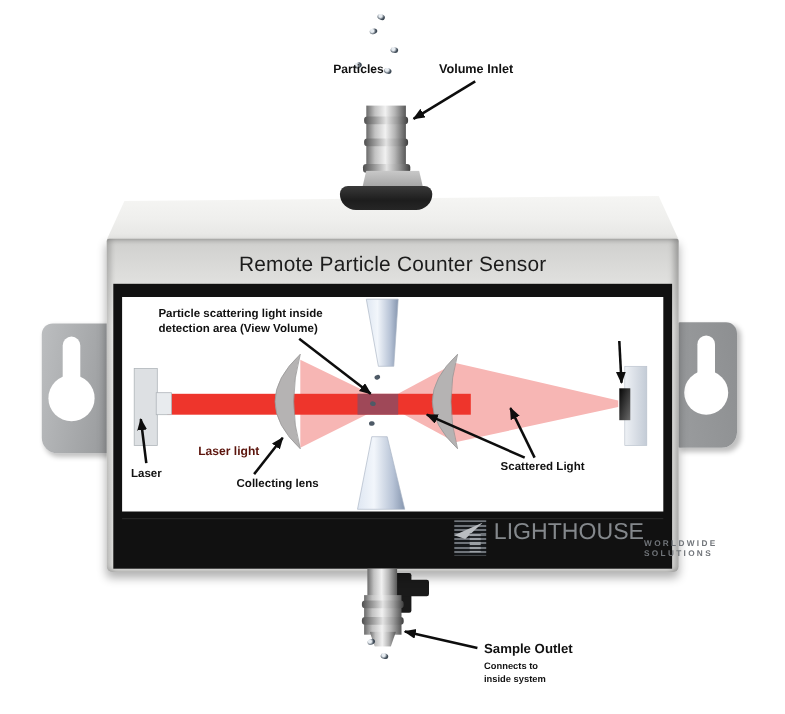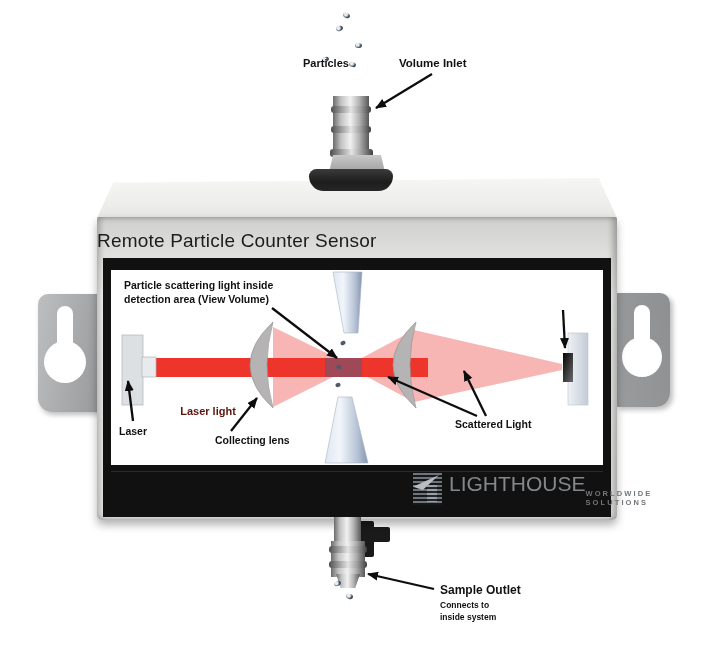--- a/index.html
+++ b/index.html
@@ -20,21 +20,21 @@
 
   
   .top-face{left:97px;top:176px;width:520px;height:42px;z-index:2;
     background:linear-gradient(180deg,#f6f6f4 0%,#efefed 55%,#e6e6e4 100%);
     clip-path:polygon(3.1% 16%,96.5% 5%,100% 100%,0 100%);}
   .body{left:97px;top:217px;width:520px;height:303px;z-index:2;
     background:linear-gradient(180deg,#cfcfcd 0%,#f1f1ef 26%,#e4e4e2 100%);
     border-radius:2px 2px 5px 5px;
     box-shadow:inset 4px 0 5px rgba(0,0,0,.18), inset -4px 0 6px rgba(0,0,0,.28), 0 5px 9px rgba(0,0,0,.30);}
   .title{position:absolute;left:0;top:3px;width:100%;height:41px;line-height:41px;
-    text-align:left;font-size:19px;color:#1c1c1c;letter-spacing:.2px;}
+    text-align:center;font-size:19px;color:#1c1c1c;letter-spacing:.2px;}
   .black-panel{position:absolute;left:6px;top:41px;width:508px;height:259px;background:#111111;}
   .panel-seam{position:absolute;left:8px;top:213px;width:492px;height:1px;background:#3c3c3c;opacity:.6;}
 
   
   .window{position:absolute;left:8px;top:12px;width:492px;height:195px;background:#ffffff;}
   .window svg{position:absolute;left:0;top:0;}
   .dlabel{position:absolute;font-weight:bold;font-size:10.5px;line-height:13.5px;color:#111111;}
   .beam-label{position:absolute;left:52px;top:91px;width:90px;text-align:center;
     font-weight:bold;font-size:11px;color:#5c150d;margin-top:44px;}
 
@@ -127,21 +127,21 @@
           <rect x="457" y="63" width="20" height="72" fill="url(#plateG)" stroke="#b9c1cc" stroke-width="0.6"></rect>
           <rect x="452" y="83" width="10" height="29" fill="url(#chipG)"></rect>
 
           <ellipse cx="232" cy="73" rx="2.6" ry="2.1" fill="#4e5a66" transform="rotate(-20 232 73)"></ellipse>
           <ellipse cx="228" cy="97" rx="2.6" ry="2.1" fill="#4e5a66" transform="rotate(15 228 97)"></ellipse>
           <ellipse cx="227" cy="115" rx="2.6" ry="2.1" fill="#4e5a66" transform="rotate(-10 227 115)"></ellipse>
 
           <rect x="11" y="65" width="21" height="70" fill="#dde0e3" stroke="#aeb3b8" stroke-width="0.7"></rect>
           <rect x="31" y="87" width="14" height="20" fill="#e8ebee" stroke="#aeb3b8" stroke-width="0.7"></rect>
         </svg>
-        <div class="dlabel" style="left:13px;top:9px;">
+        <div class="dlabel" style="left:33px;top:9px;">
           <div>Particle scattering light inside</div>
           <div>detection area (View Volume)</div>
         </div>
         <div class="beam-label">Laser light</div>
         <div class="dlabel" style="left:8px;top:155px;">Laser</div>
         <div class="dlabel" style="left:104px;top:164px;">Collecting lens</div>
         <div class="dlabel" style="left:344px;top:148px;">Scattered Light</div>
       </div>
 
       <div class="panel-seam"></div>

